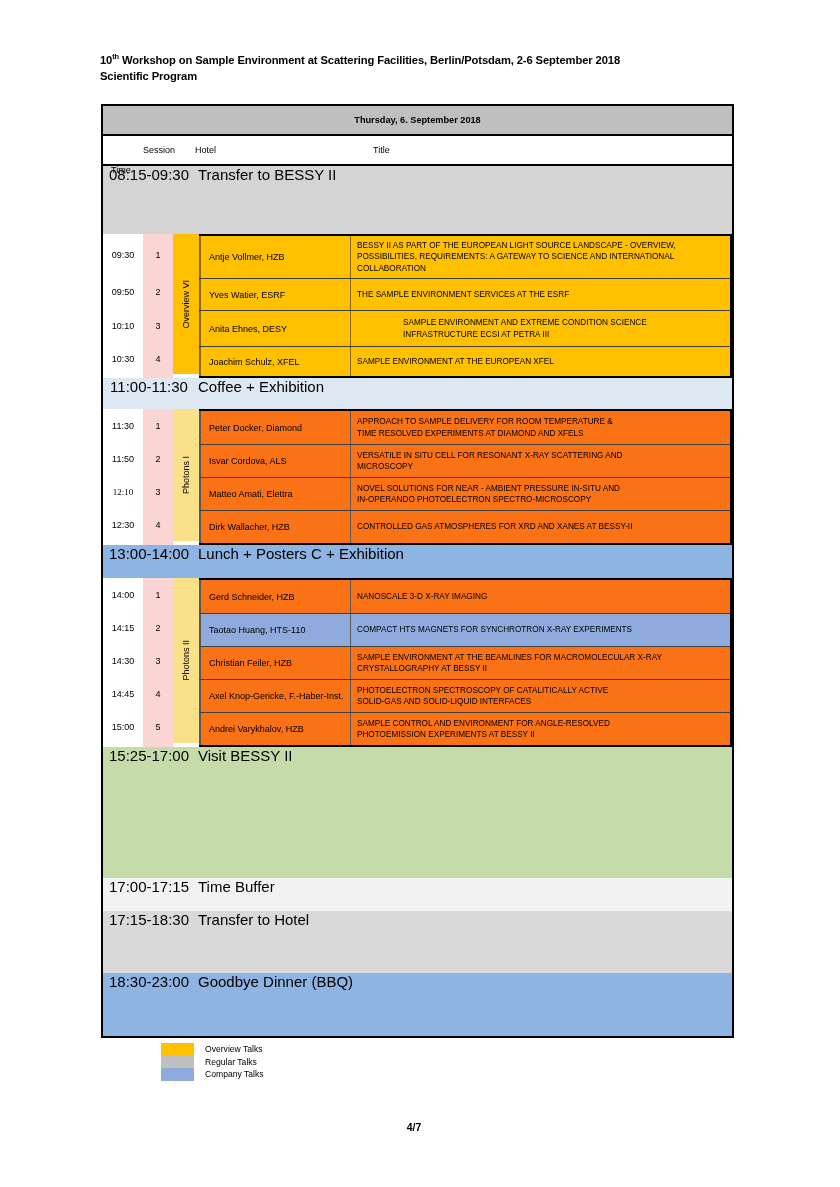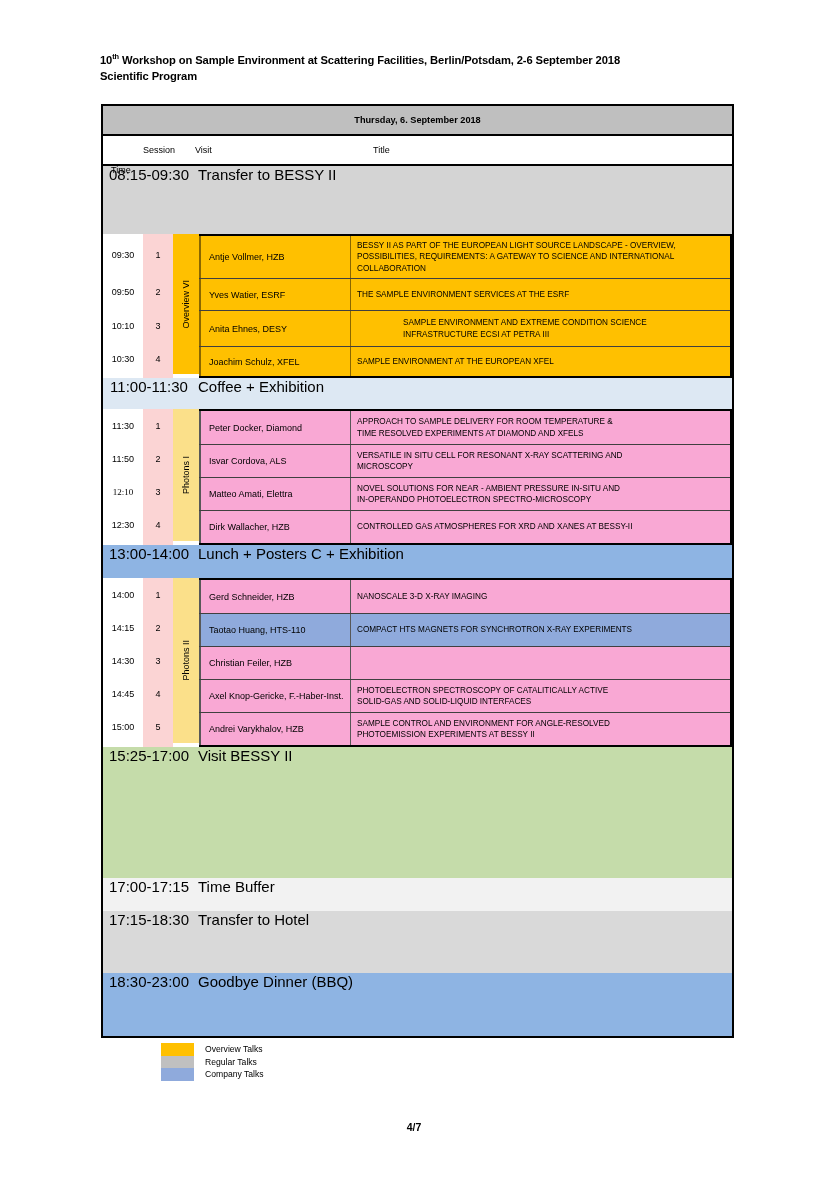--- a/index.html
+++ b/index.html
@@ -153,21 +153,21 @@
   .tr-title .lines span { display: block; white-space: nowrap; }
 
   
   .grp-overview .sb-label { background: #ffc000; }
   .grp-overview .talk-row { background: #ffc000; }
   .grp-overview .tr-name,
   .grp-overview .tr-title { border-color: #8a6700; }
   .grp-overview .sb-rows { border: 2px solid #000000; border-left: none; box-sizing: border-box; }
 
   .grp-photons .sb-label { background: #fbe08a; }
-  .grp-photons .talk-row { background: #f9a8d4; }
+  .grp-photons .talk-row { background: #f97316; }
   .grp-photons .sb-rows { border: 2px solid #000000; border-left: none; box-sizing: border-box; }
   .grp-photons .tr-name,
   .grp-photons .tr-title { border-color: #585858; }
 
   .talk-row.company { background: #8faadc !important; }
 
   
   .legend {
     position: absolute;
     left: 161px;
@@ -195,21 +195,21 @@
   <div class="doc-head">
     <div><span>10</span><sup>th</sup><span> Workshop on Sample Environment at Scattering Facilities, Berlin/Potsdam, 2-6 September 2018</span></div>
     <div>Scientific Program</div>
   </div>
 
   <div class="sched">
     <div class="date-row">Thursday, 6. September 2018</div>
     <div class="colhead-row">
       <div class="ch-time">Time</div>
       <div class="ch-sess">Session</div>
-      <div class="ch-name">Visit</div>
+      <div class="ch-name">Hotel</div>
       <div class="ch-title">Title</div>
     </div>
     <div id="blocks-host">
         <div class="band" style="height: 68px; background: rgb(212, 212, 212);">
           <div class="b-time">08:15-09:30</div>
           <div class="b-label">Transfer to BESSY II</div>
         </div>
         <div class="session-block grp-overview">
           <div class="sb-times">
             <div class="cell" style="height: 42px;">09:30</div>
@@ -356,20 +356,26 @@
             <div class="talk-row company" style="height: 33px;">
               <div class="tr-name">Taotao Huang, HTS-110</div>
               <div class="tr-title">
                 <div class="lines">
                   <span>COMPACT HTS MAGNETS FOR SYNCHROTRON X-RAY EXPERIMENTS</span>
                 </div>
               </div>
             </div>
             <div class="talk-row" style="height: 33px;">
               <div class="tr-name">Christian Feiler, HZB</div>
+              <div class="tr-title">
+                <div class="lines">
+                  <span>SAMPLE ENVIRONMENT AT THE BEAMLINES FOR MACROMOLECULAR X-RAY</span>
+                  <span>CRYSTALLOGRAPHY AT BESSY II</span>
+                </div>
+              </div>
             </div>
             <div class="talk-row" style="height: 33px;">
               <div class="tr-name">Axel Knop-Gericke, F.-Haber-Inst.</div>
               <div class="tr-title">
                 <div class="lines">
                   <span>PHOTOELECTRON SPECTROSCOPY OF CATALITICALLY ACTIVE</span>
                   <span>SOLID-GAS AND SOLID-LIQUID INTERFACES</span>
                 </div>
               </div>
             </div>

